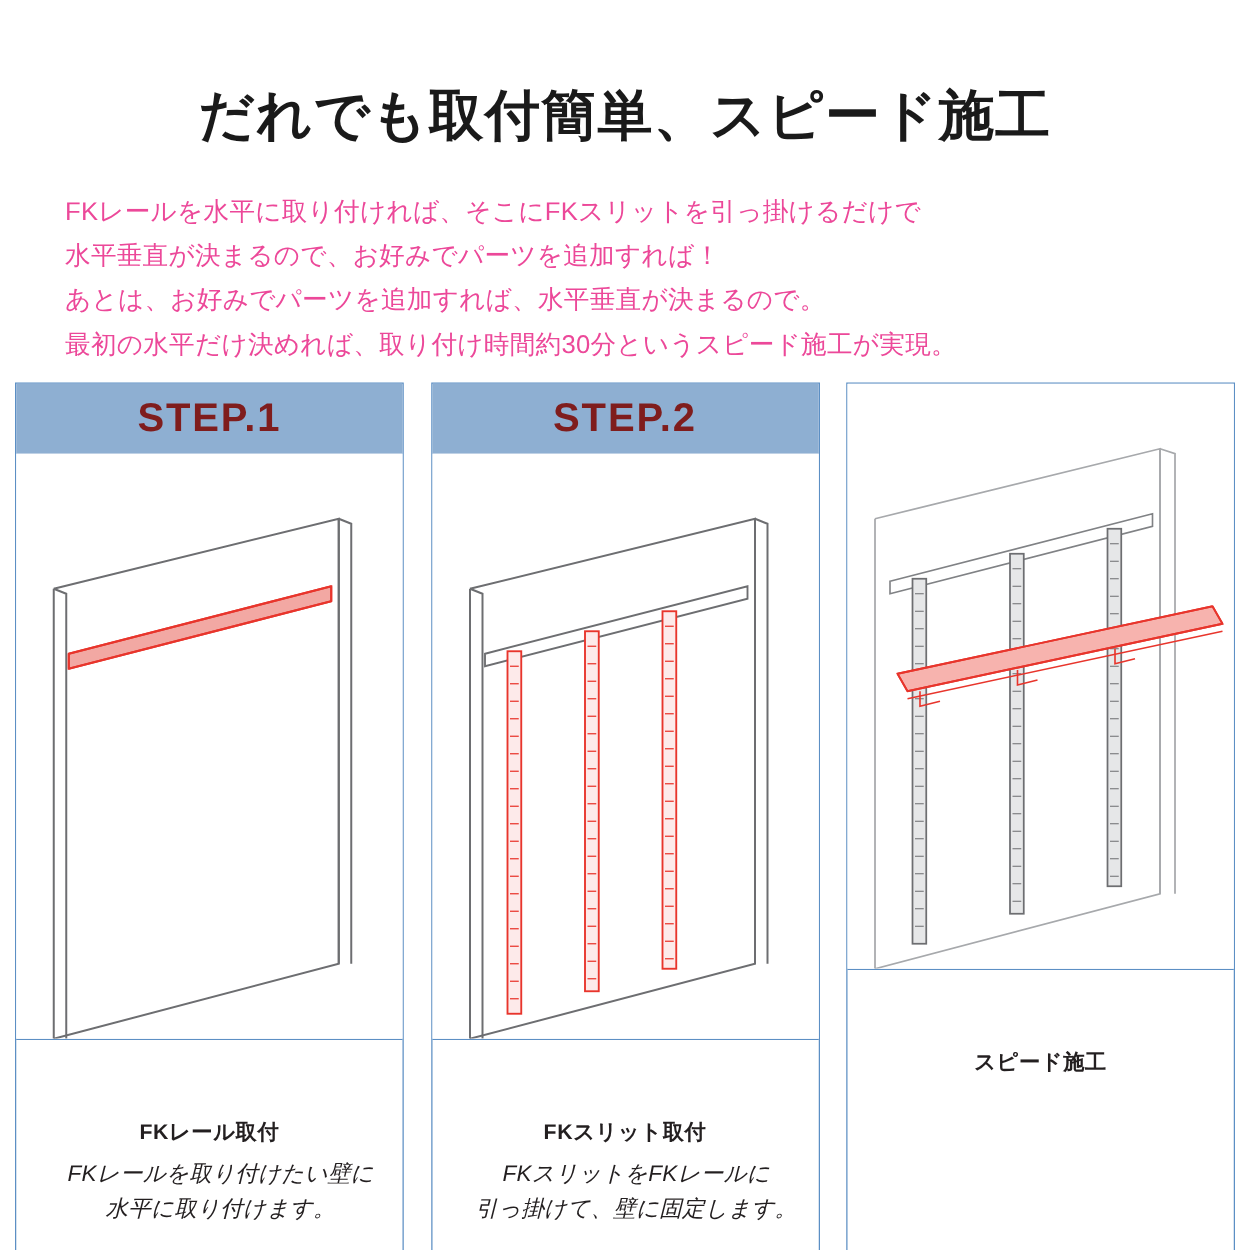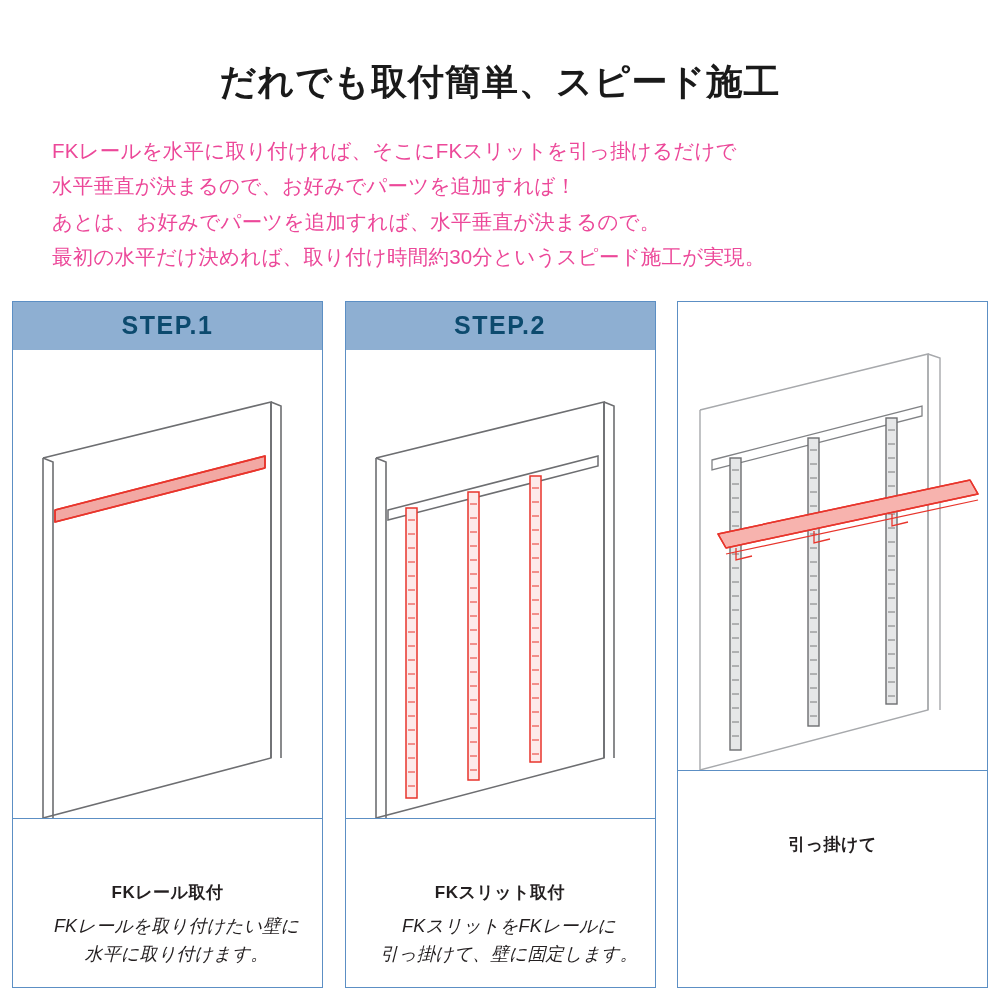--- a/index.html
+++ b/index.html
@@ -14,21 +14,21 @@
     color: #231f20;
     overflow: hidden;
   }
   .page {
     position: relative;
     width: 1000px;
     height: 1000px;
   }
   .title {
     text-align: center;
-    font-size: 36px;
+    font-size: 44px;
     font-weight: bold;
     letter-spacing: 1px;
     color: #1a1a1a;
     padding-top: 34px;
   }
   .lede {
     margin: 26px 0 0 52px;
     font-size: 20.5px;
     line-height: 1.72;
     color: #ec4899;
@@ -47,23 +47,23 @@
   .card {
     width: 311px;
     border: 1px solid #5c8fc4;
     box-sizing: border-box;
     background: #fff;
     display: flex;
     flex-direction: column;
   }
   .card-header {
     background: #8eafd2;
-    color: #0c4a6e;
+    color: #7f1d1d;
     text-align: center;
-    font-size: 25px;
+    font-size: 32px;
     font-weight: bold;
     letter-spacing: 1.5px;
     padding: 9px 0 10px;
   }
   .card-figure {
     height: 468px;
     position: relative;
     overflow: hidden;
     background: #fff;
   }
@@ -343,18 +343,18 @@
               <path d="M58 246 L58 258 L74 254"></path>
               <path d="M136 229 L136 241 L152 237"></path>
               <path d="M214 212 L214 224 L230 220"></path>
             </g>
 
             <path d="M48 252 L300 198" fill="none" stroke="#e8352c" stroke-width="1.2"></path>
           </g>
         </svg>
       </div>
       <div class="card-caption">
-        <div class="cap-title">引っ掛けて</div>
+        <div class="cap-title">スピード施工</div>
       </div>
     </div>
 
   </div>
 </div>
 
 </body></html>

